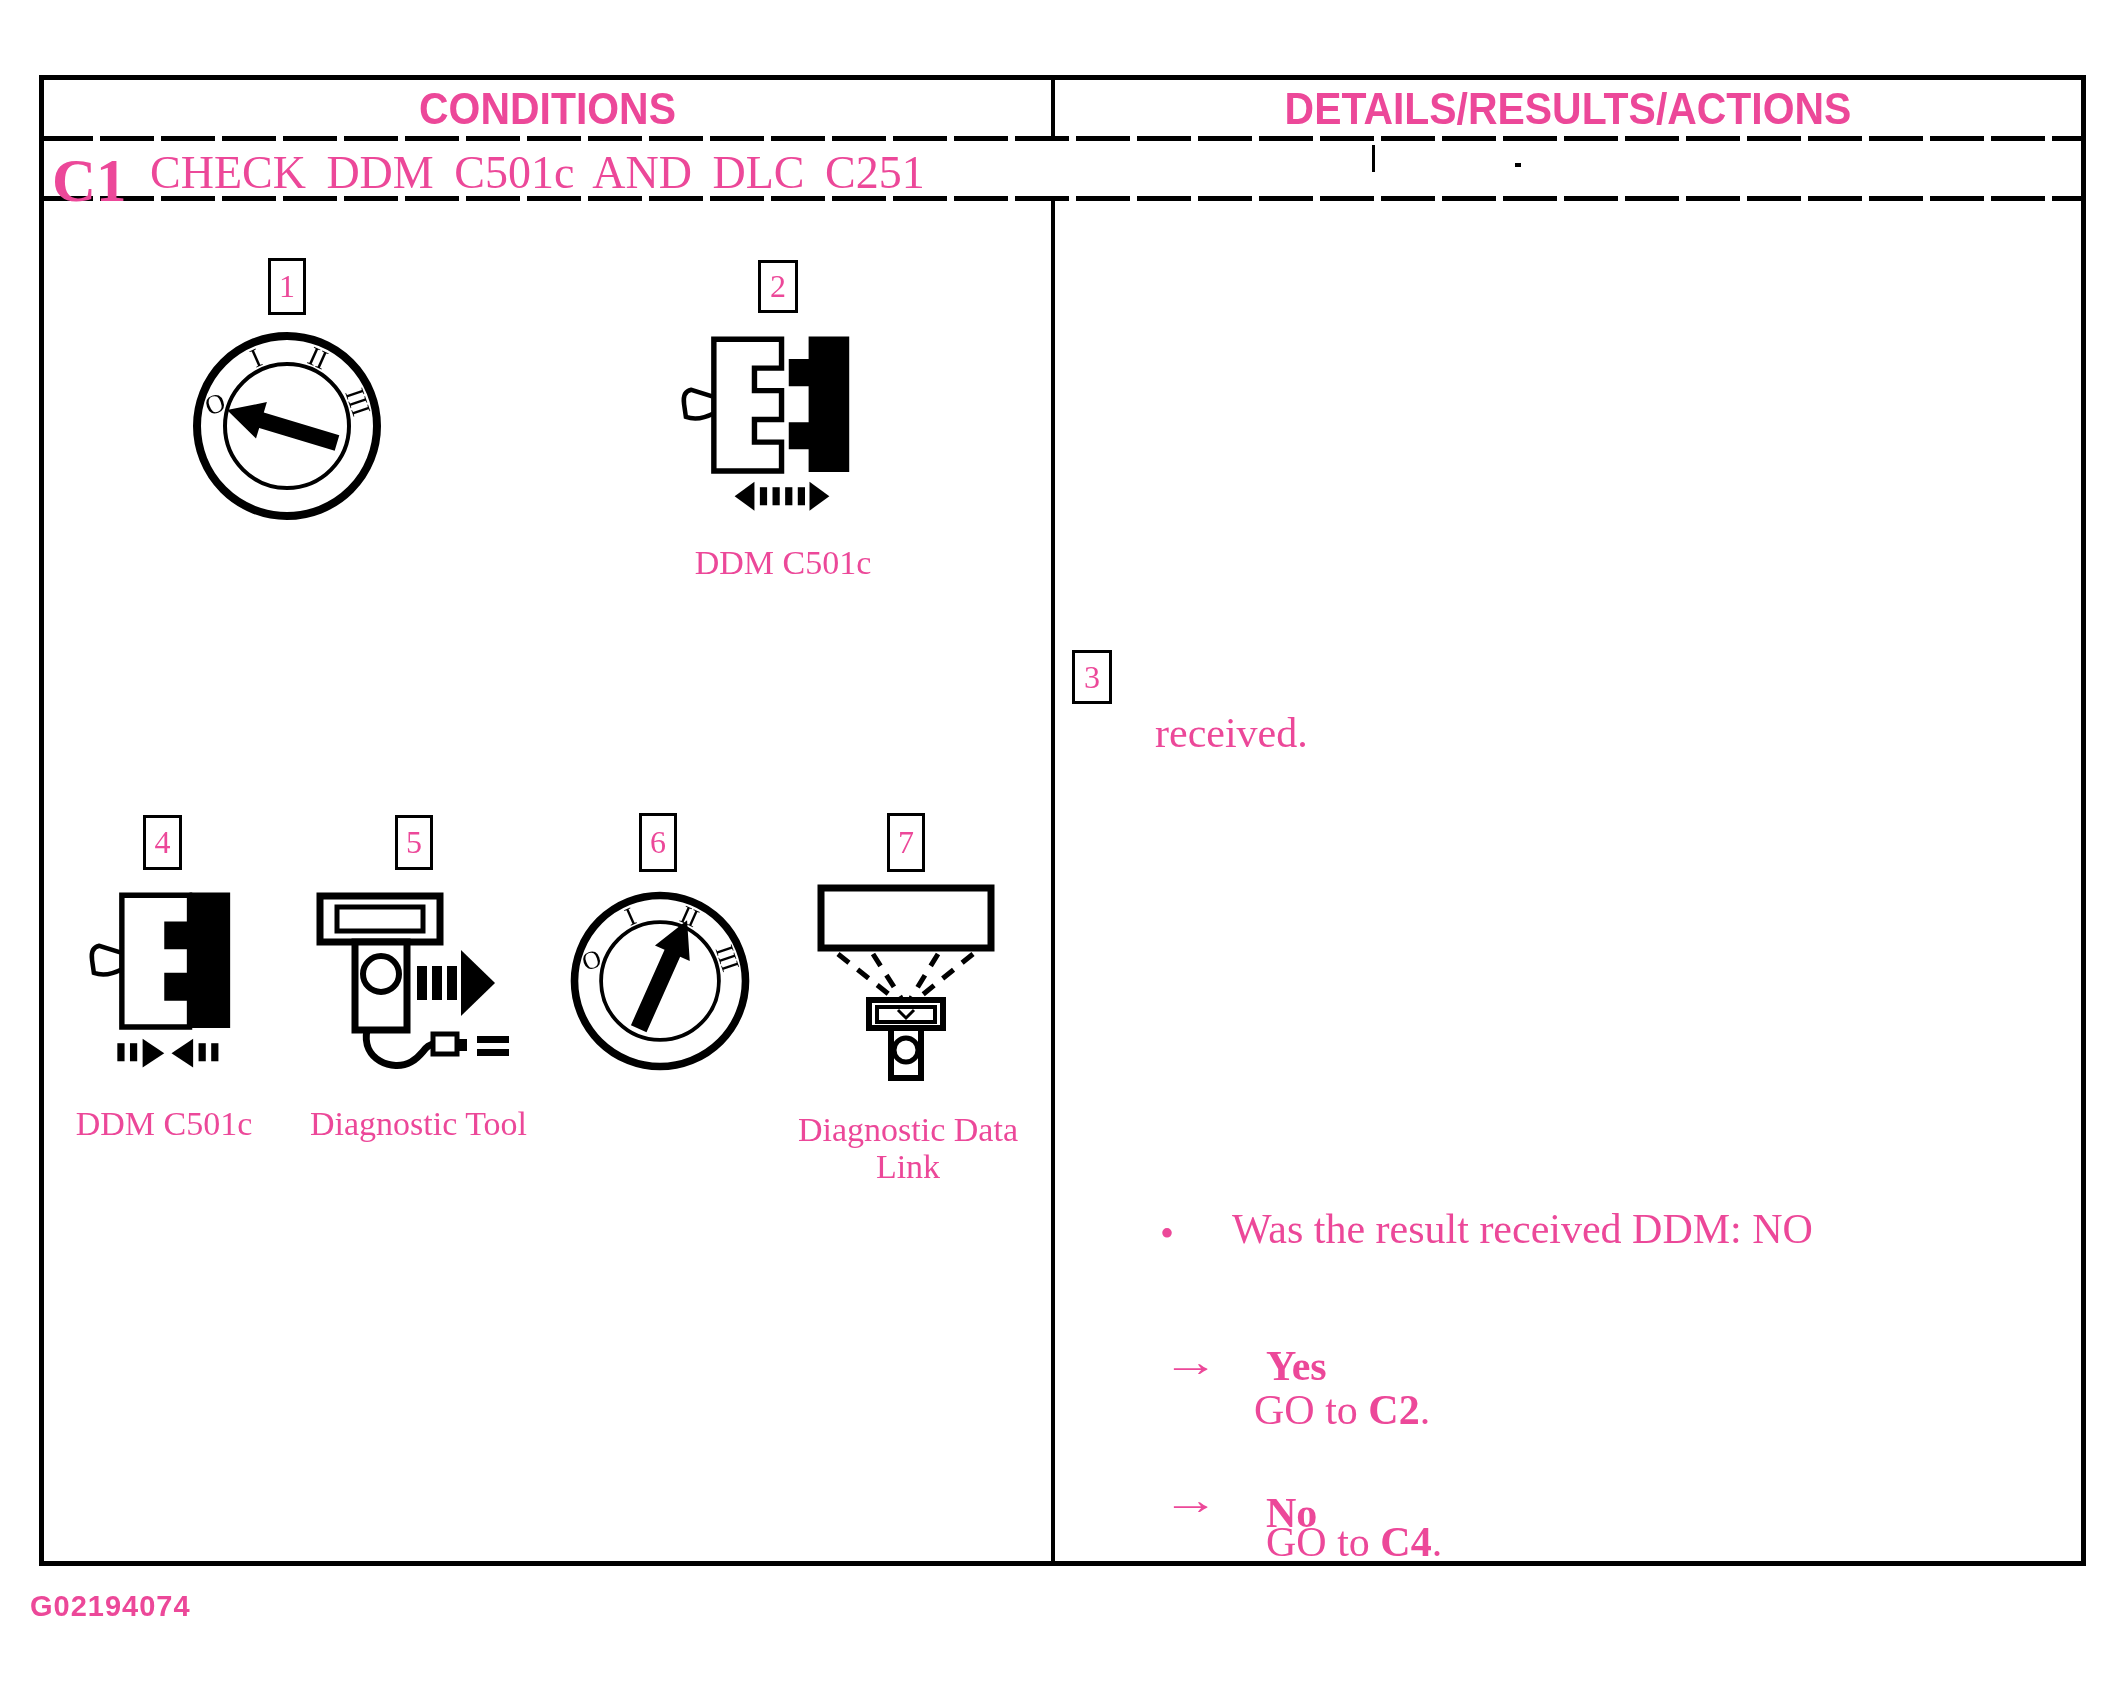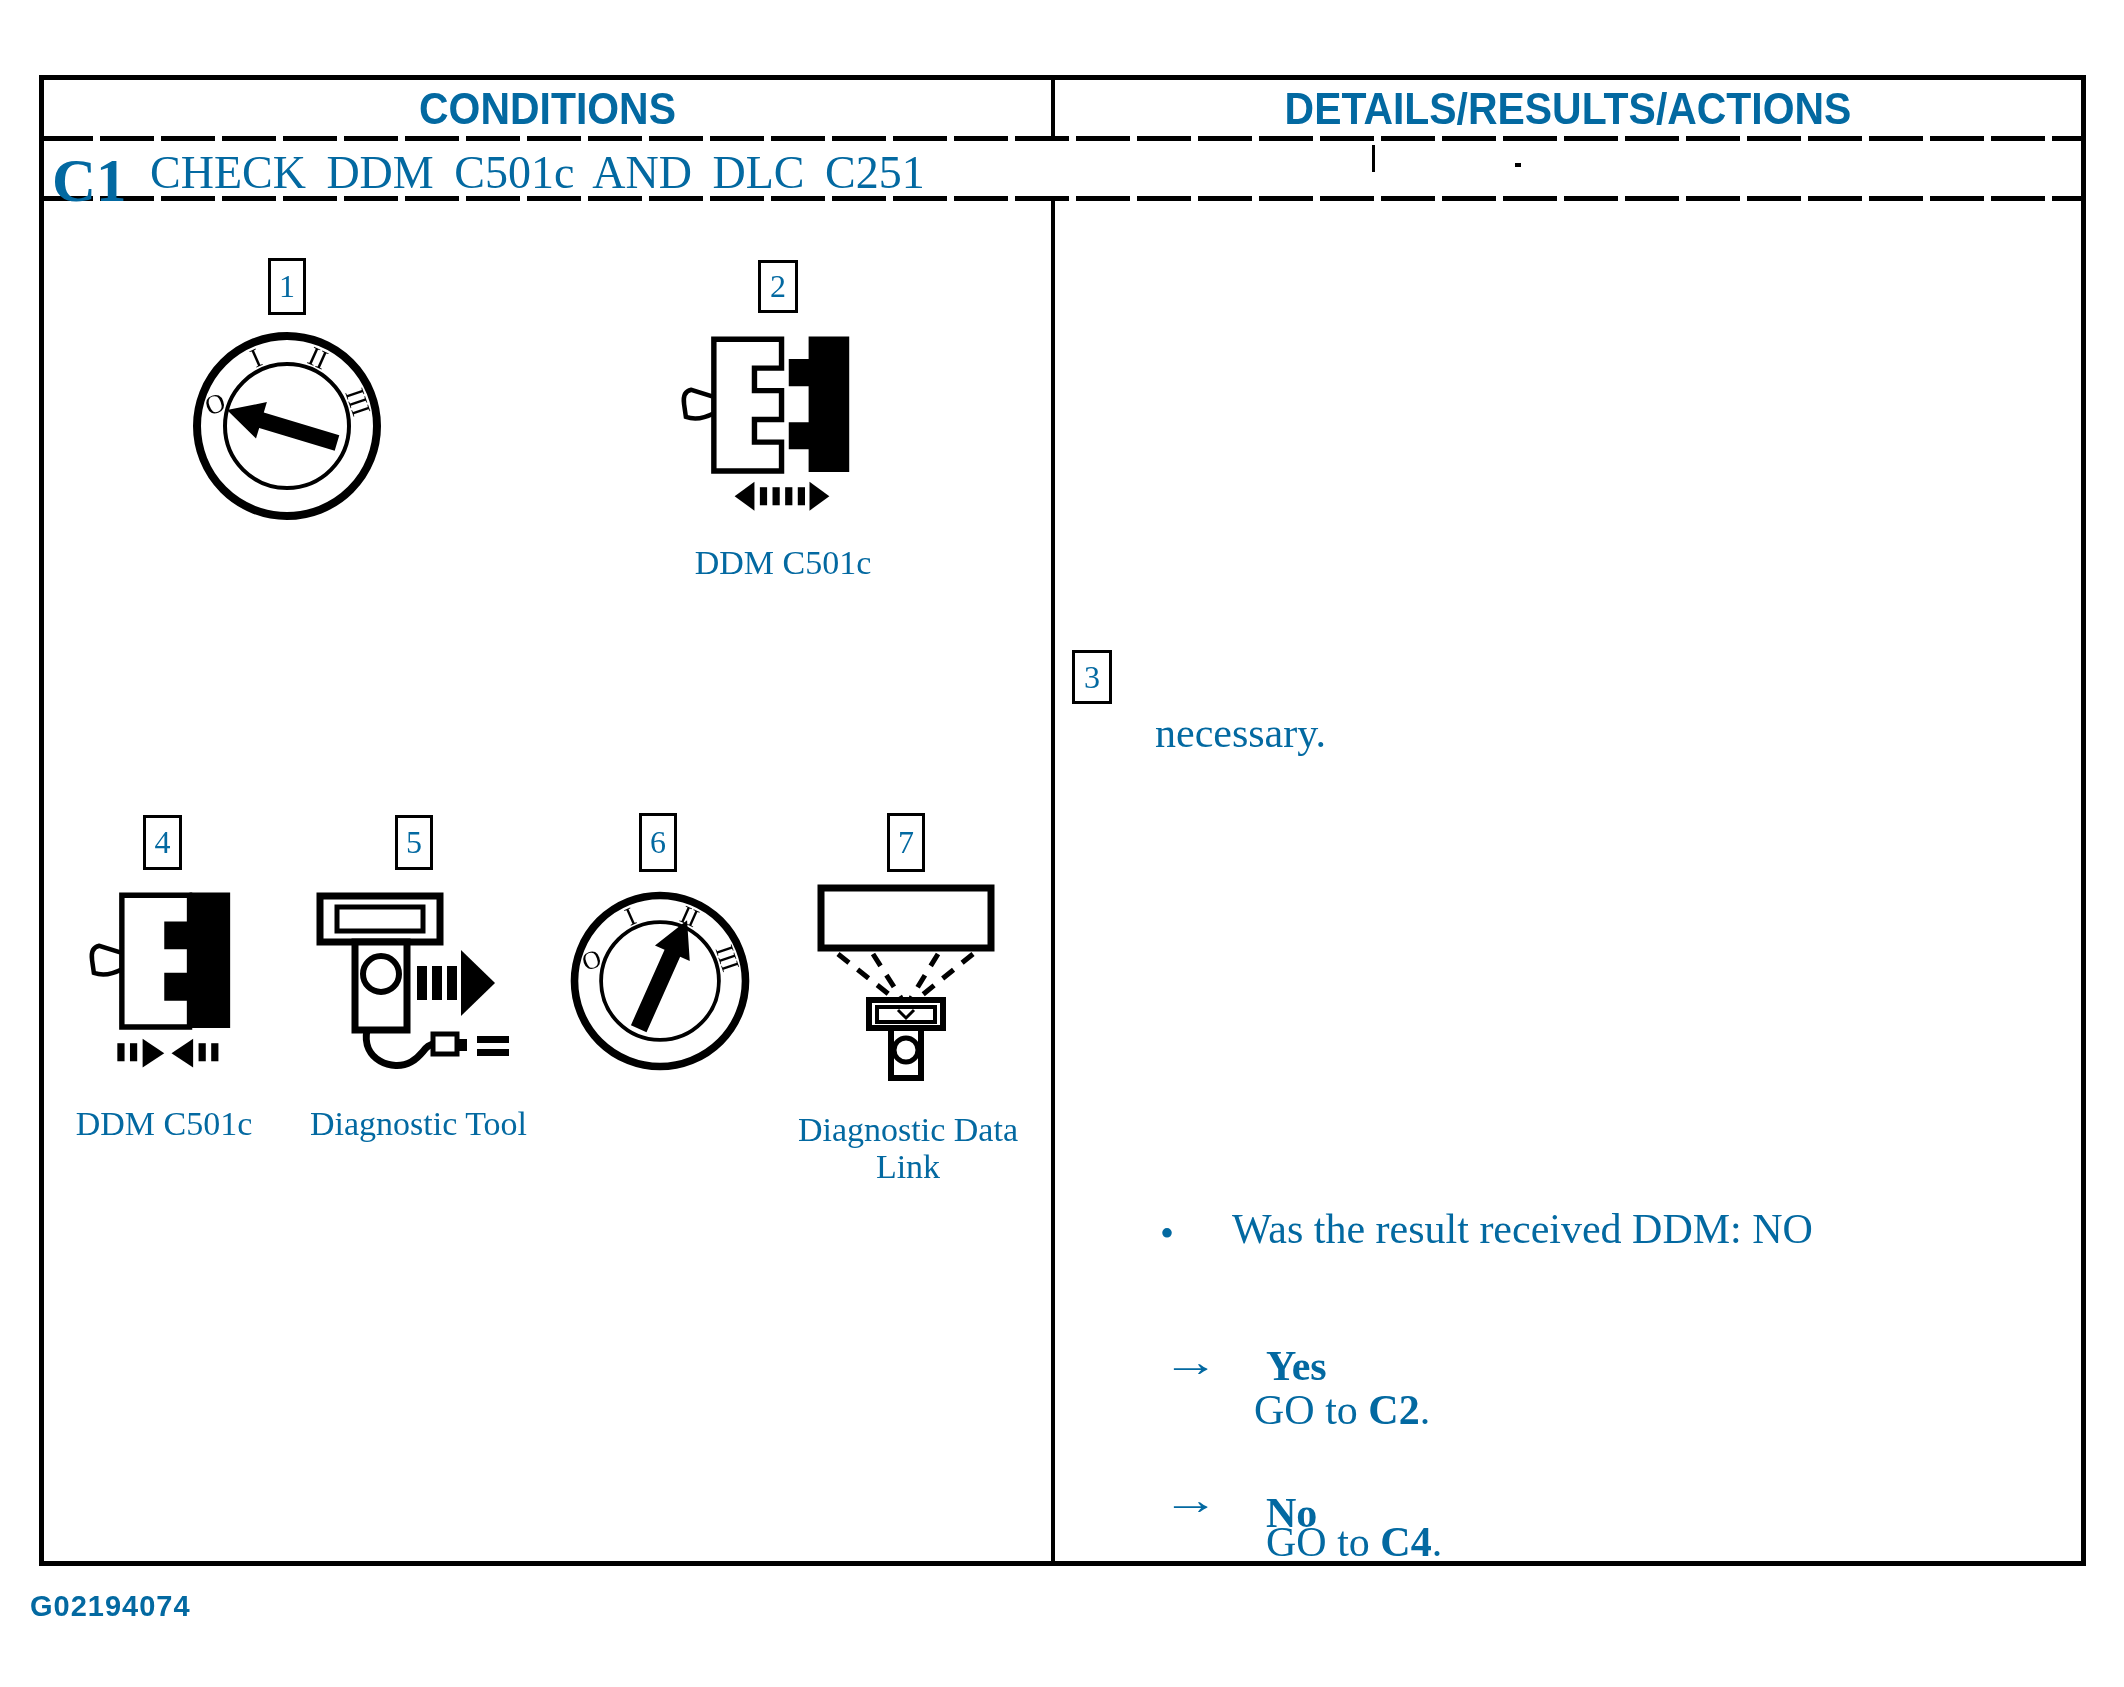--- a/index.html
+++ b/index.html
@@ -1,18 +1,18 @@
 <!DOCTYPE html>
 <html><head>
 <meta charset="utf-8">
 <style>
   html,body{margin:0;padding:0;background:#e8e8e8;}
   .page{
     position:relative;width:2124px;height:1687px;background:#fff;
-    font-family:"Liberation Serif",serif;color:#0369a1;overflow:hidden;
+    font-family:"Liberation Serif",serif;color:#ec4899;overflow:hidden;
   }
   .abs{position:absolute;}
   
   .table-frame{position:absolute;left:39px;top:75px;width:2047px;height:1491px;
     border:5px solid #000;box-sizing:border-box;}
   .vdiv{position:absolute;width:4px;background:#000;}
   .dashline{position:absolute;left:39px;width:2047px;height:5px;
     background:repeating-linear-gradient(90deg,#000 0 54px,transparent 54px 61px);}
   
   .colhead{position:absolute;top:84px;text-align:center;
@@ -155,21 +155,21 @@
     <path d="M85,128 L93,136 L101,128" fill="none" stroke="#000" stroke-width="3"></path>
     <rect x="78" y="146" width="30" height="50" fill="#fff" stroke="#000" stroke-width="6"></rect>
     <circle cx="93" cy="168" r="12" fill="#fff" stroke="#000" stroke-width="5"></circle>
   </svg>
   <div class="diaglabel" style="left:793px;top:1103px;width:230px;margin-top:8px;">Diagnostic Data</div>
   <div class="diaglabel" style="left:793px;top:1148px;width:230px;">Link</div>
 
   <div class="numbox" style="left:1072px;top:650px;width:40px;height:54px;">
     <span>3</span>
   </div>
-  <div class="bodytext" style="left:1155px;top:709px;">necessary.</div>
+  <div class="bodytext" style="left:1155px;top:709px;">received.</div>
 
   <div class="bullet" style="left:1160px;top:1210px;">•</div>
   <div class="bodytext" style="left:1232px;top:1205px;">Was the result received DDM: NO</div>
 
   <div class="arrowglyph" style="left:1162px;top:1338px;">→</div>
   <div class="bodytext bold" style="left:1266px;top:1342px;">Yes</div>
   <div class="bodytext" style="left:1254px;top:1386px;">
     <span>GO to </span><span class="bold">C2</span><span>.</span>
   </div>
 

